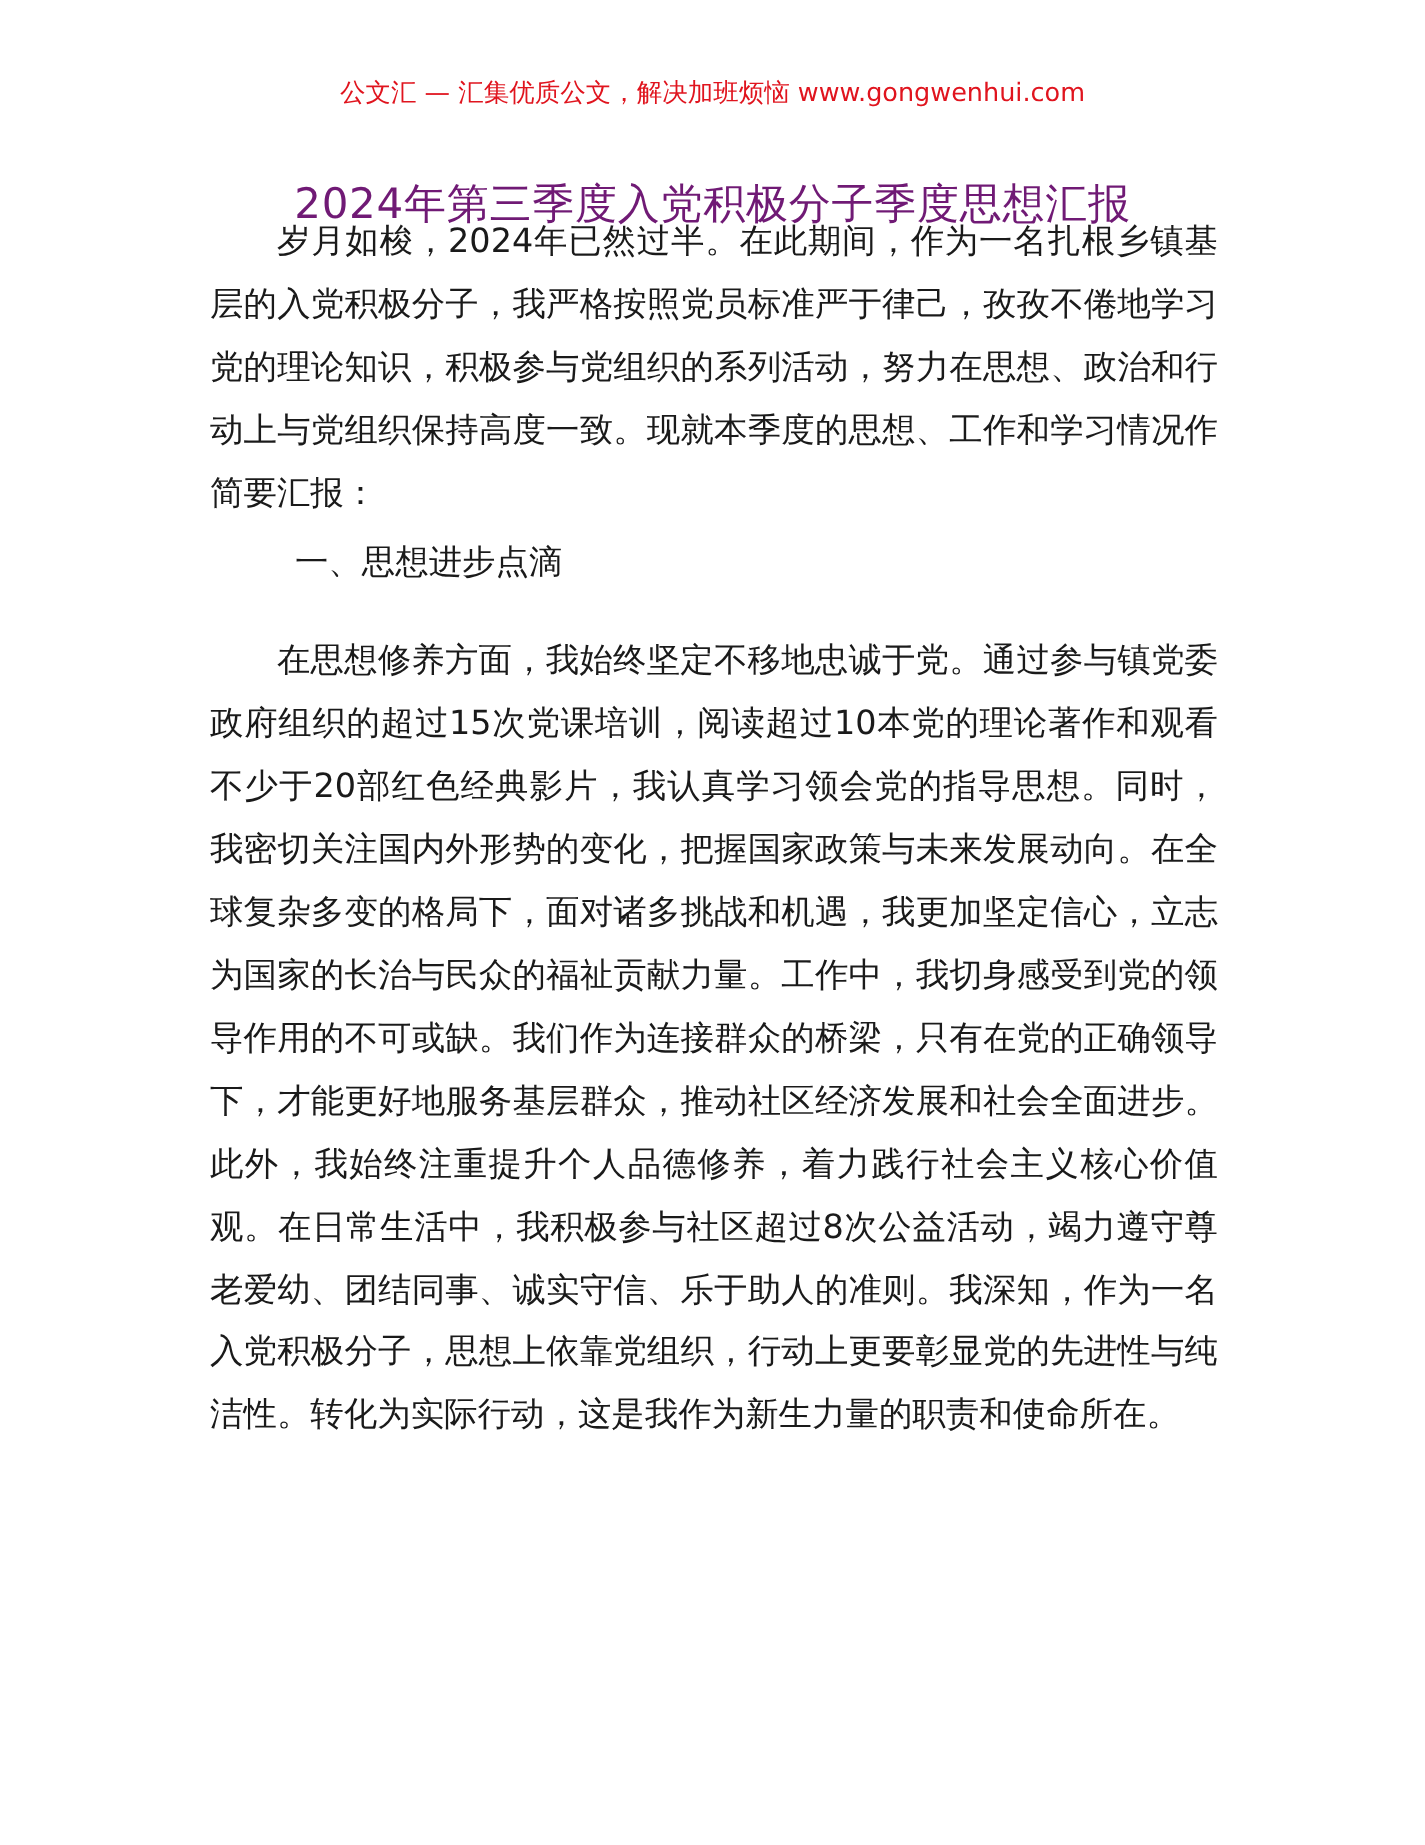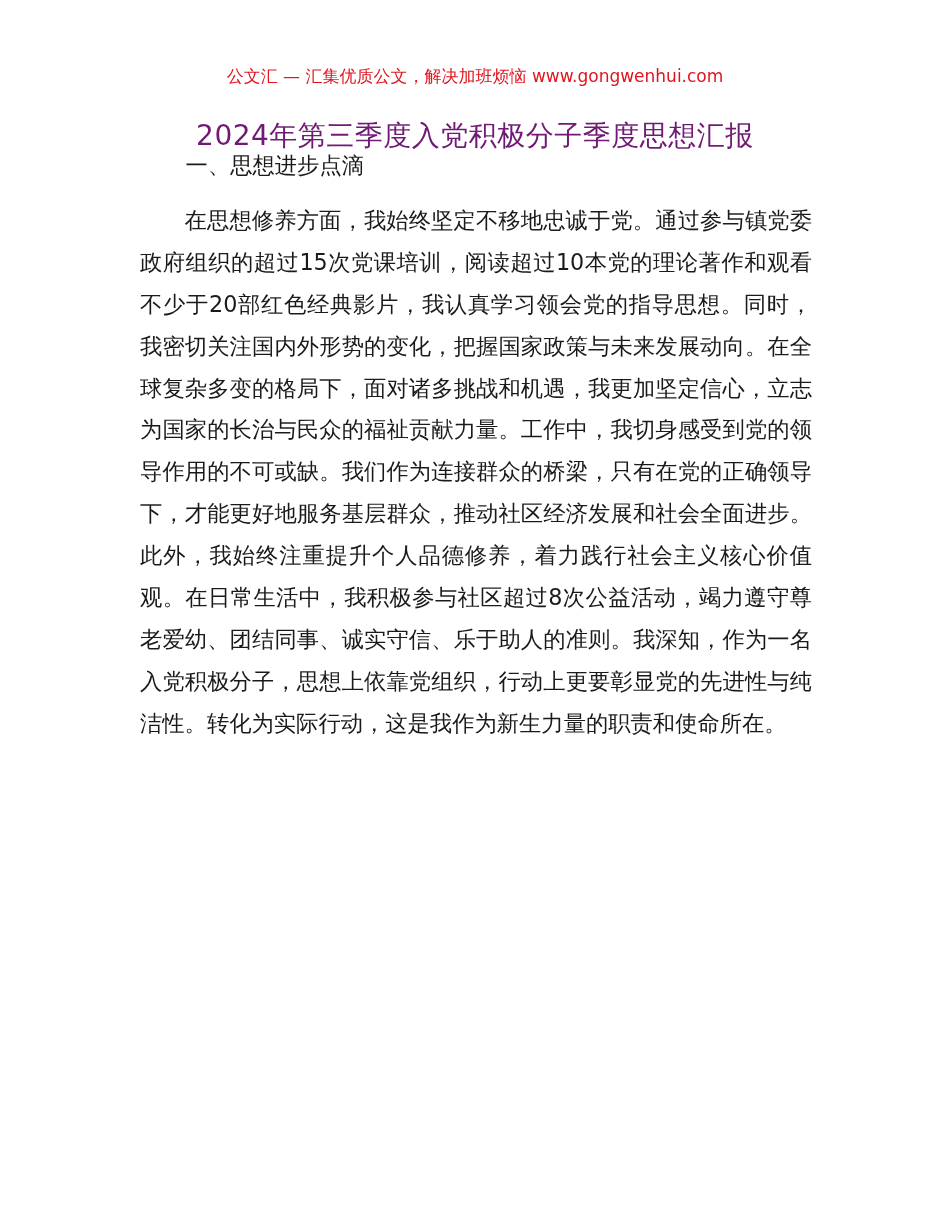--- a/index.html
+++ b/index.html
@@ -1,31 +1,32 @@
 <!DOCTYPE html>
 <html><head>
 <meta charset="utf-8">
 <style>
   html, body { margin: 0; padding: 0; background: #ffffff; }
   body { width: 950px; height: 1230px; position: relative; overflow: hidden;
          font-family: "DejaVu Sans", "Liberation Sans", sans-serif; color: #1a1a1a; }
-  .banner { position: absolute; top: 64px; left: 0; width: 950px; text-align: center;
+  .banner { position: absolute; top: 50px; left: 0; width: 950px; text-align: center;
             color: #e0141e; font-size: 17px; line-height: 24px; }
   .title { position: absolute; top: 114px; left: 0; width: 950px; text-align: center;
            font-size: 28px; line-height: 44px; color: #701a75; letter-spacing: 0.5px; }
   .body { position: absolute; top: 141px; left: 140px; width: 672px; }
   .para { margin: 0; font-size: 22.3px; line-height: 41.9px; text-align: justify;
           text-indent: 2em; word-break: break-all; }
-  .heading { margin: 1px; font-size: 22.3px; line-height: 41.9px; text-indent: 2em; }
+  .heading { margin: 12px; font-size: 22.3px; line-height: 41.9px; text-indent: 2em; }
   .gap { height: 12px; }
 </style>
 </head>
 <body>
 
 <div class="banner">公文汇 — 汇集优质公文，解决加班烦恼 www.gongwenhui.com</div>
 
 <h1 class="title" style="margin:0;font-weight:normal;">2024年第三季度入党积极分子季度思想汇报</h1>
 
 <div class="body">
+  <p class="para">岁月如梭，2024年已然过半。在此期间，作为一名扎根乡镇基层的入党积极分子，我严格按照党员标准严于律己，孜孜不倦地学习党的理论知识，积极参与党组织的系列活动，努力在思想、政治和行动上与党组织保持高度一致。现就本季度的思想、工作和学习情况作简要汇报：</p>
   <p class="heading" style="margin-top:4px;">一、思想进步点滴</p>
   <div class="gap"></div>
   <p class="para">在思想修养方面，我始终坚定不移地忠诚于党。通过参与镇党委政府组织的超过15次党课培训，阅读超过10本党的理论著作和观看不少于20部红色经典影片，我认真学习领会党的指导思想。同时，我密切关注国内外形势的变化，把握国家政策与未来发展动向。在全球复杂多变的格局下，面对诸多挑战和机遇，我更加坚定信心，立志为国家的长治与民众的福祉贡献力量。工作中，我切身感受到党的领导作用的不可或缺。我们作为连接群众的桥梁，只有在党的正确领导下，才能更好地服务基层群众，推动社区经济发展和社会全面进步。此外，我始终注重提升个人品德修养，着力践行社会主义核心价值观。在日常生活中，我积极参与社区超过8次公益活动，竭力遵守尊老爱幼、团结同事、诚实守信、乐于助人的准则。我深知，作为一名入党积极分子，思想上依靠党组织，行动上更要彰显党的先进性与纯洁性。转化为实际行动，这是我作为新生力量的职责和使命所在。</p>
 </div>
 
 </body></html>

